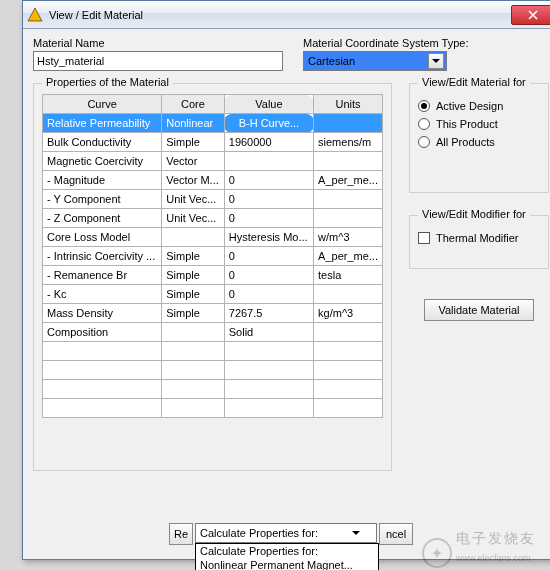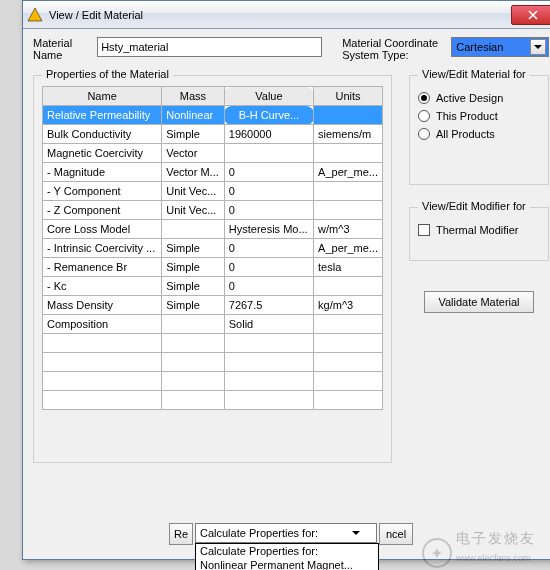--- a/index.html
+++ b/index.html
@@ -4,21 +4,21 @@
 <style>
   * { box-sizing: border-box; font-family: "Segoe UI", Tahoma, sans-serif; font-size: 11px; }
   body { margin: 0; background: #d9d9d9; width: 550px; height: 570px; overflow: hidden; position: relative; }
   .window { position: absolute; left: 22px; top: 0; width: 538px; height: 560px; background: #f0f0f0; border: 1px solid #5a7aa0; box-shadow: 2px 2px 6px rgba(0,0,0,0.3); }
   .titlebar { height: 28px; background: linear-gradient(#fdfdfd,#e9ecf2 45%,#d7dfeb 46%,#e9ecf2); display: flex; align-items: center; padding: 0 4px; border-bottom: 1px solid #8a9db5; }
   .titlebar .app-icon { width: 16px; height: 16px; margin-right: 6px; display: inline-flex; align-items: center; justify-content: center; }
   .titlebar .title { flex: 1; color: #000; }
   .close-btn { width: 44px; height: 20px; background: linear-gradient(#e67,#c9302c); border: 1px solid #8a1f1f; border-radius: 2px; color: #fff; display: flex; align-items: center; justify-content: center; font-weight: bold; }
   .body { padding: 8px 10px; }
   .row-top { display: flex; gap: 20px; }
-  .field { display: flex; flex-direction: row; }
+  .field { display: flex; flex-direction: column; }
   .field label { margin-bottom: 2px; }
   .text-input { height: 20px; border: 1px solid #7a7a7a; background: #fff; padding: 1px 3px; width: 250px; }
   .combo { height: 20px; border: 1px solid #7a7a7a; background: #3b82f6; width: 144px; display: flex; align-items: center; justify-content: space-between; padding: 1px 2px 1px 4px; }
   .combo .arrow { width: 16px; height: 16px; border: 1px solid #888; background: linear-gradient(#fdfdfd,#e0e0e0); display: flex; align-items: center; justify-content: center; }
   .group { border: 1px solid #cfcfcf; margin-top: 12px; padding: 10px 8px 8px 8px; position: relative; }
   .group > .legend { position: absolute; top: -8px; left: 8px; background: #f0f0f0; padding: 0 4px; }
   .main-row { display: flex; gap: 17px; }
   .props-group { flex: 1; height: 388px; }
   .side-col { width: 140px; display: flex; flex-direction: column; gap: 10px; }
   table { border-collapse: collapse; width: 100%; background: #fff; }
@@ -81,22 +81,22 @@
         </div>
       </div>
     </div>
 
     <div class="main-row">
       <div class="group props-group">
         <span class="legend">Properties of the Material</span>
         <table>
           <thead>
               <tr>
-            <th class="col-name">Name</th>
-            <th class="col-type">Mass</th>
+            <th class="col-name">Curve</th>
+            <th class="col-type">Core</th>
             <th class="col-value">Value</th>
             <th class="col-units">Units</th>
           </tr>
             </thead>
           <tbody id="tbody">
               <tr class="sel">
                 <td class="col-name">Relative Permeability</td>
                 <td class="col-type">Nonlinear</td>
                 <td class="col-value btn-cell">B-H Curve...</td>
                 <td class="col-units"></td>

